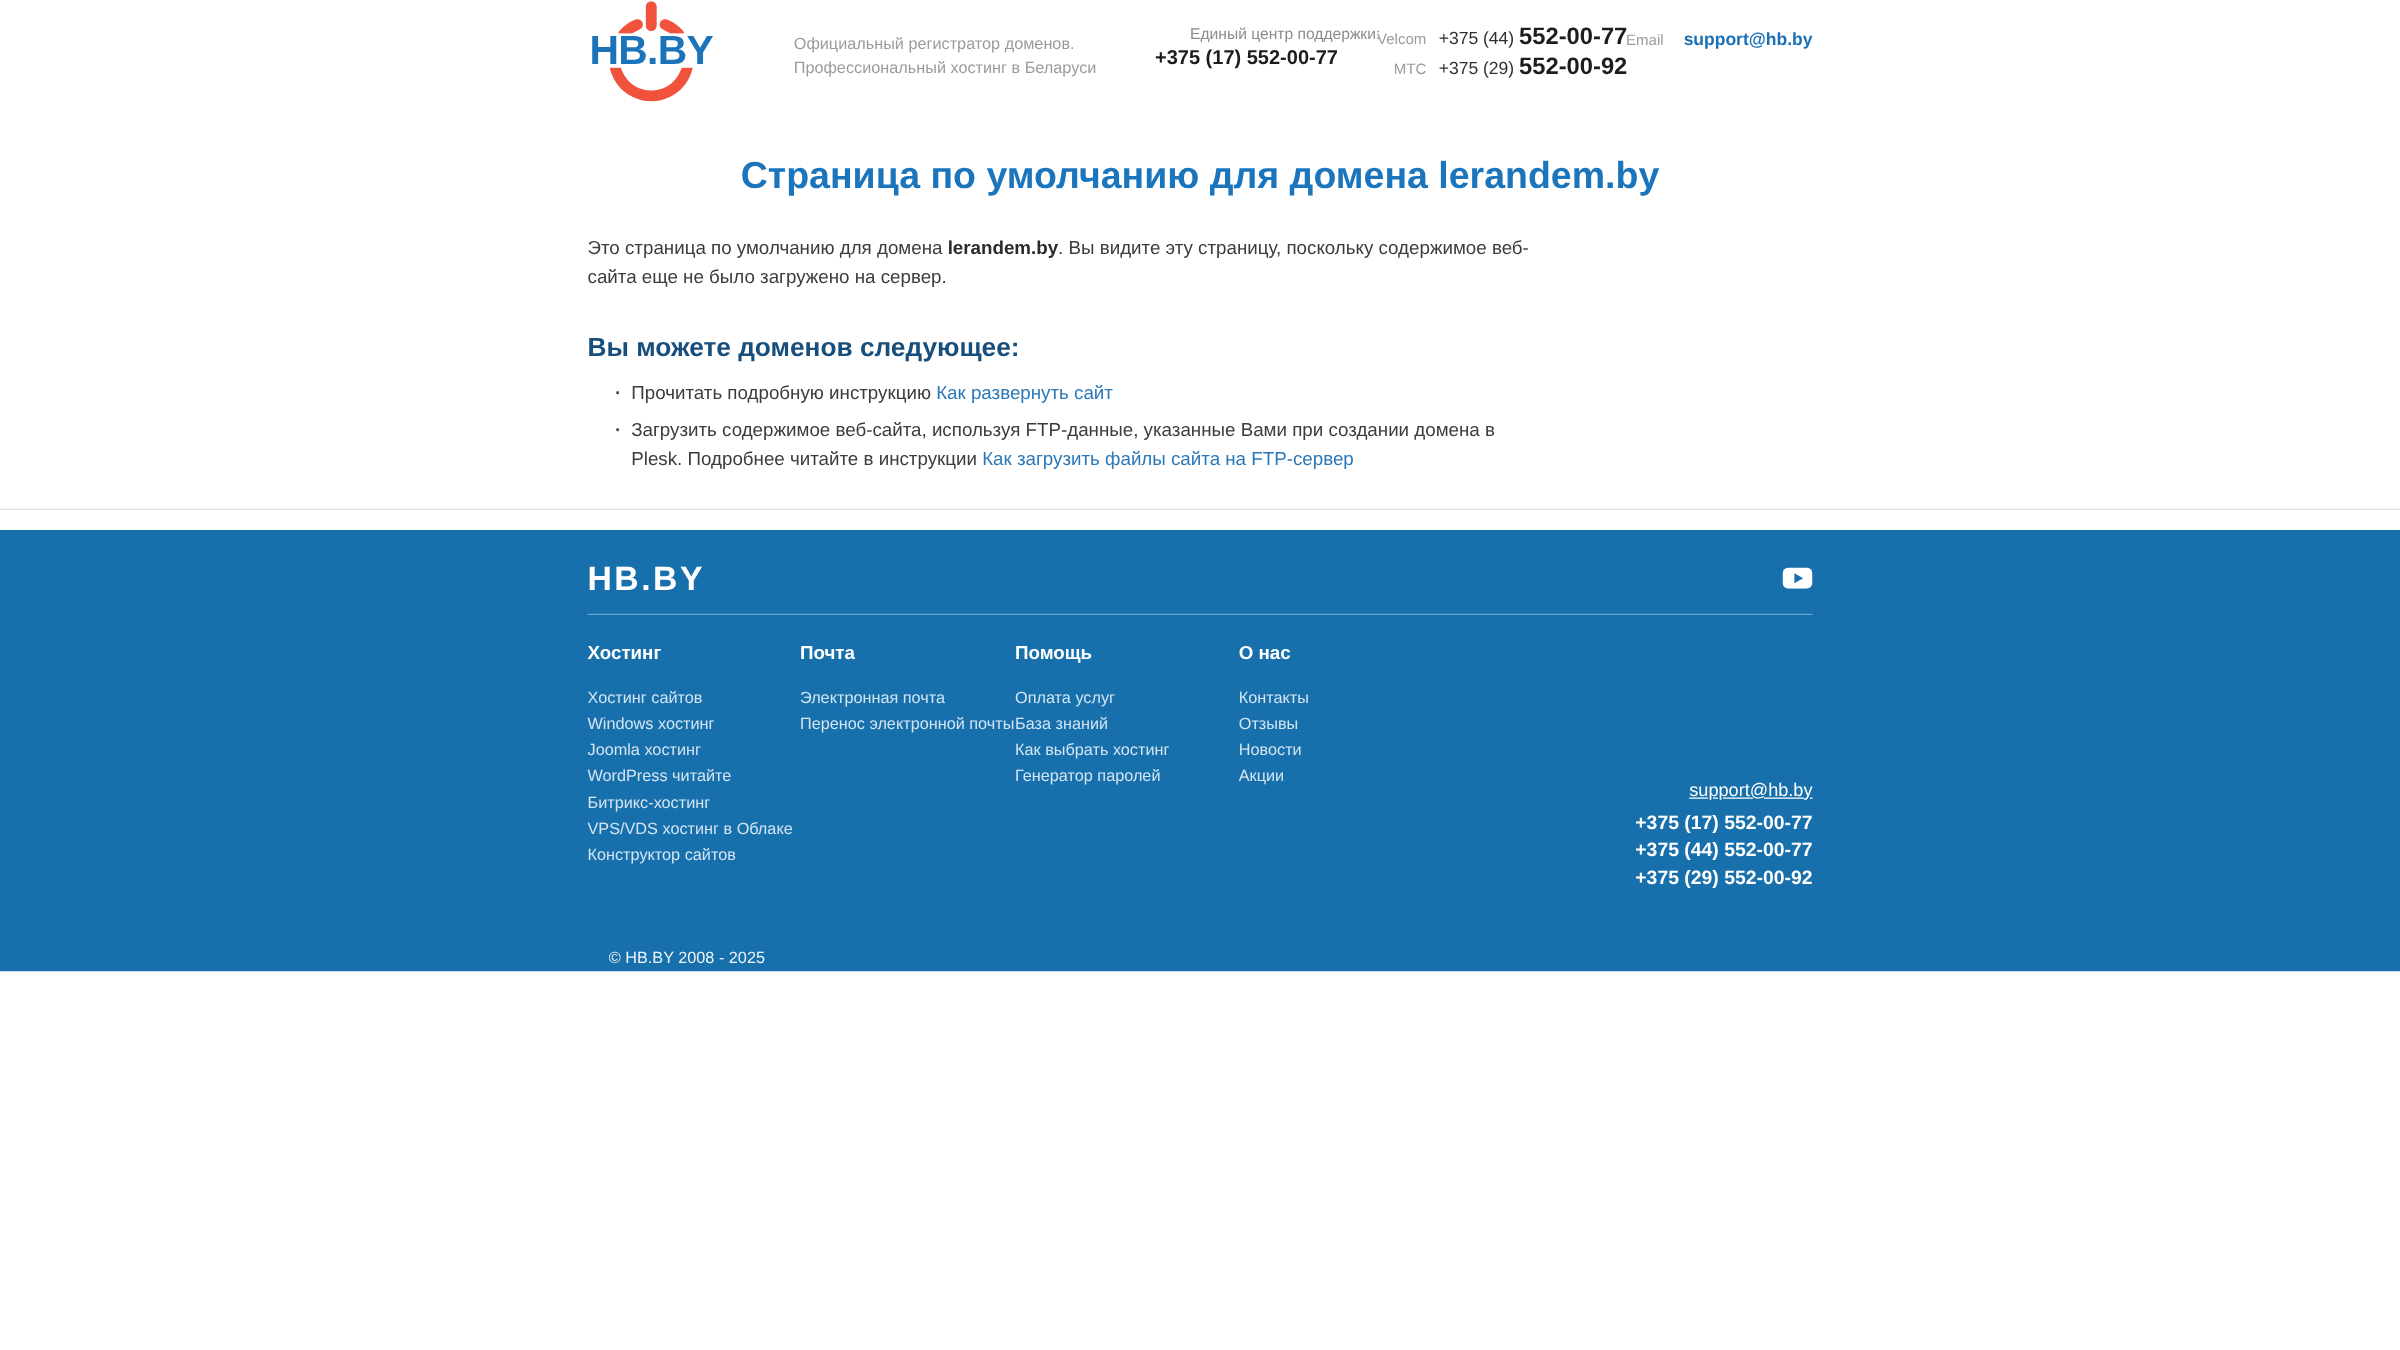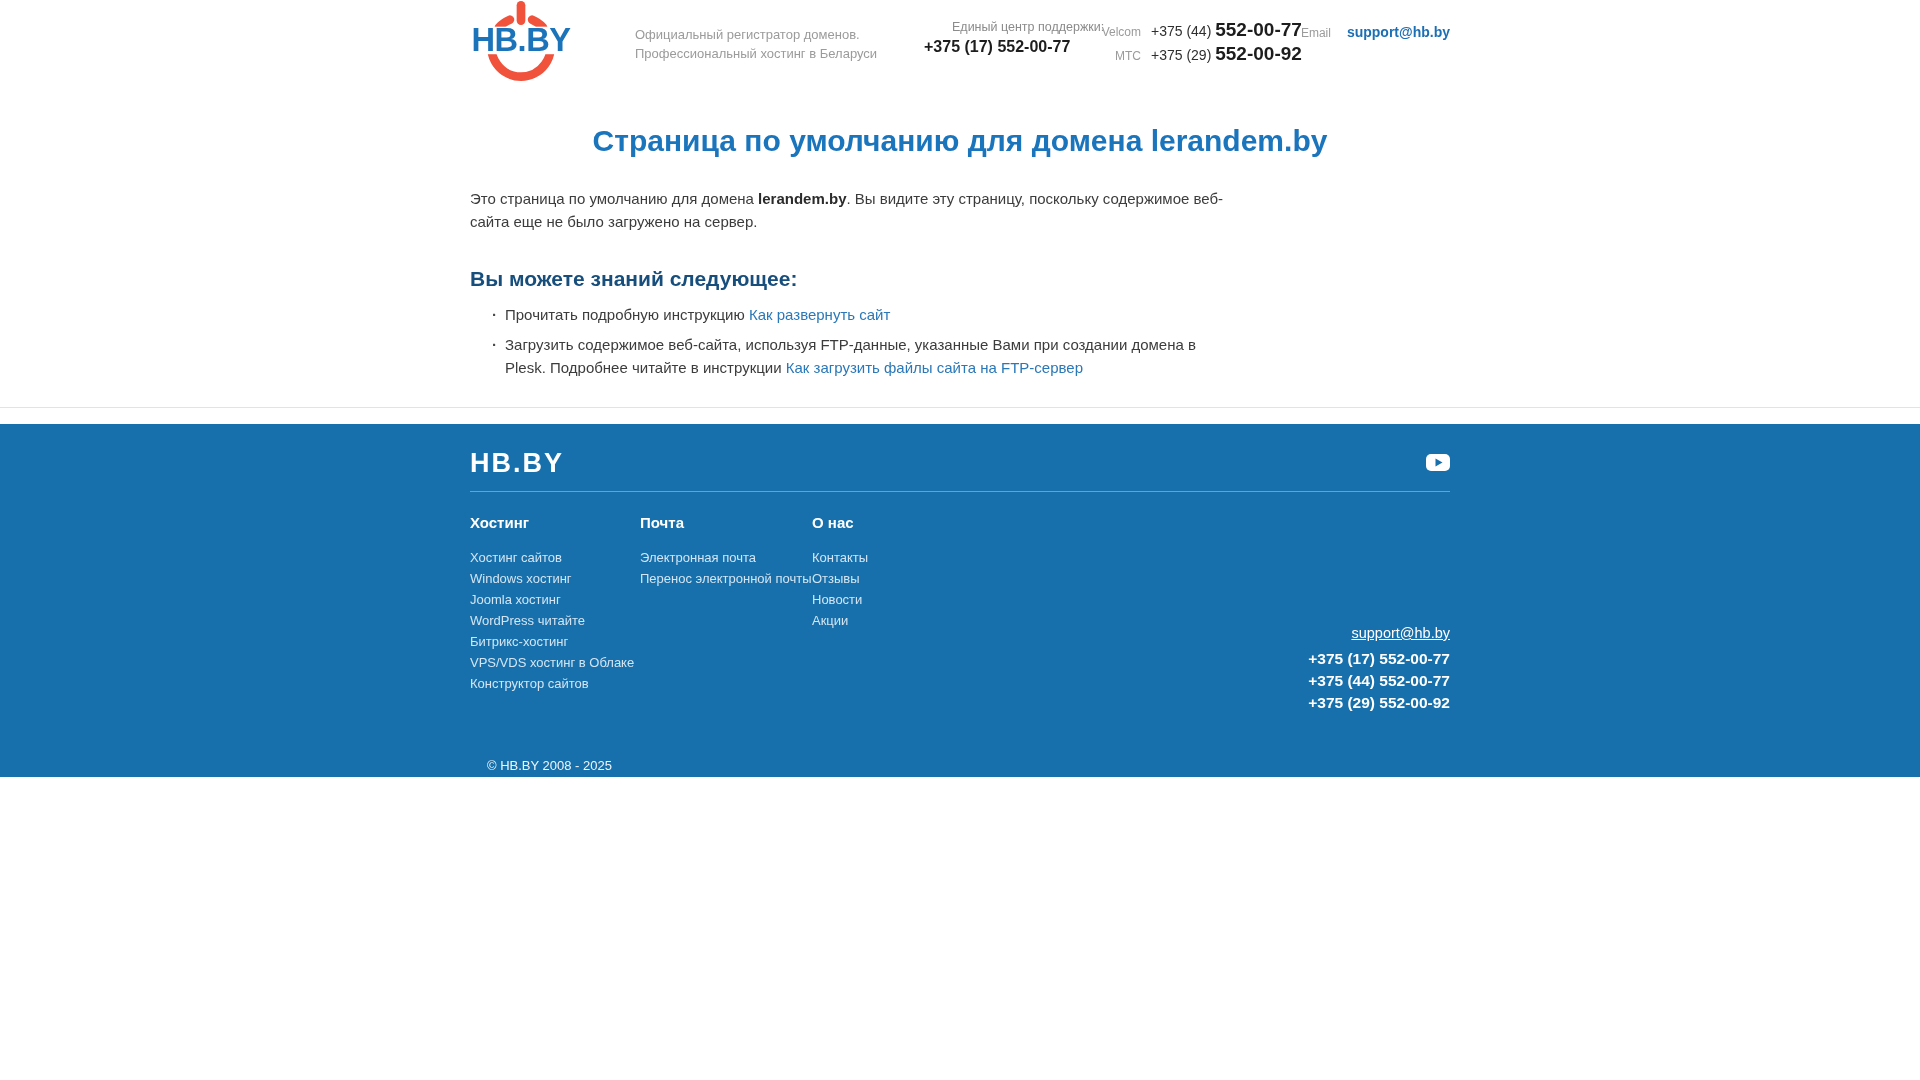--- a/index.html
+++ b/index.html
@@ -92,21 +92,21 @@
       <span class="email-label">Email</span><a class="email-link">support@hb.by</a>
     </div>
   </div>
 </header>
 
 <main class="container">
   <h1>Страница по умолчанию для домена lerandem.by</h1>
   <p class="intro">
     <span>Это страница по умолчанию для домена </span><b>lerandem.by</b><span>. Вы видите эту страницу, поскольку содержимое веб-сайта еще не было загружено на сервер.</span>
   </p>
-  <h2>Вы можете знаний следующее:</h2>
+  <h2>Вы можете доменов следующее:</h2>
   <ul class="instructions">
 
       <li>
         <span>Прочитать подробную инструкцию </span><a class="link">Как развернуть сайт</a><span></span>
       </li>
 
       <li>
         <span>Загрузить содержимое веб-сайта, используя FTP-данные, указанные Вами при создании домена в Plesk. Подробнее читайте в инструкции </span><a class="link">Как загрузить файлы сайта на FTP-сервер</a><span></span>
       </li>
 
@@ -136,20 +136,27 @@
           <a class="f-link">Битрикс-хостинг</a>
           <a class="f-link">VPS/VDS хостинг в Облаке</a>
           <a class="f-link">Конструктор сайтов</a>
       </div>
       <div class="f-col">
         <h3>Почта</h3>
         <a class="f-link">Электронная почта</a>
           <a class="f-link">Перенос электронной почты</a>
       </div>
       <div class="f-col">
+        <h3>Помощь</h3>
+        <a class="f-link">Оплата услуг</a>
+          <a class="f-link">База знаний</a>
+          <a class="f-link">Как выбрать хостинг</a>
+          <a class="f-link">Генератор паролей</a>
+      </div>
+      <div class="f-col">
         <h3>О нас</h3>
         <a class="f-link">Контакты</a>
           <a class="f-link">Отзывы</a>
           <a class="f-link">Новости</a>
           <a class="f-link">Акции</a>
       </div>
     </div>
     <div class="f-contact">
       <a class="f-email">support@hb.by</a>
       <div class="f-phones">

